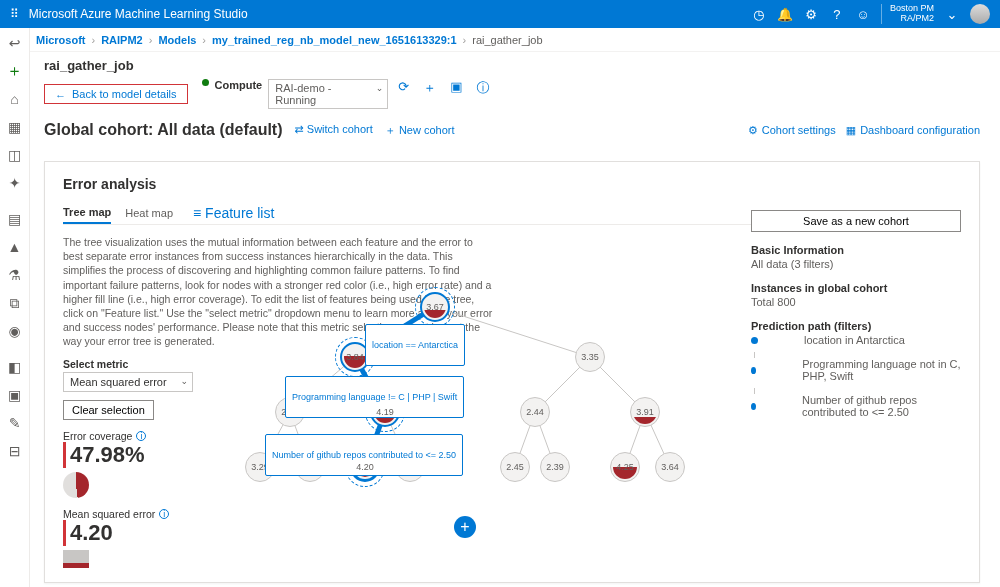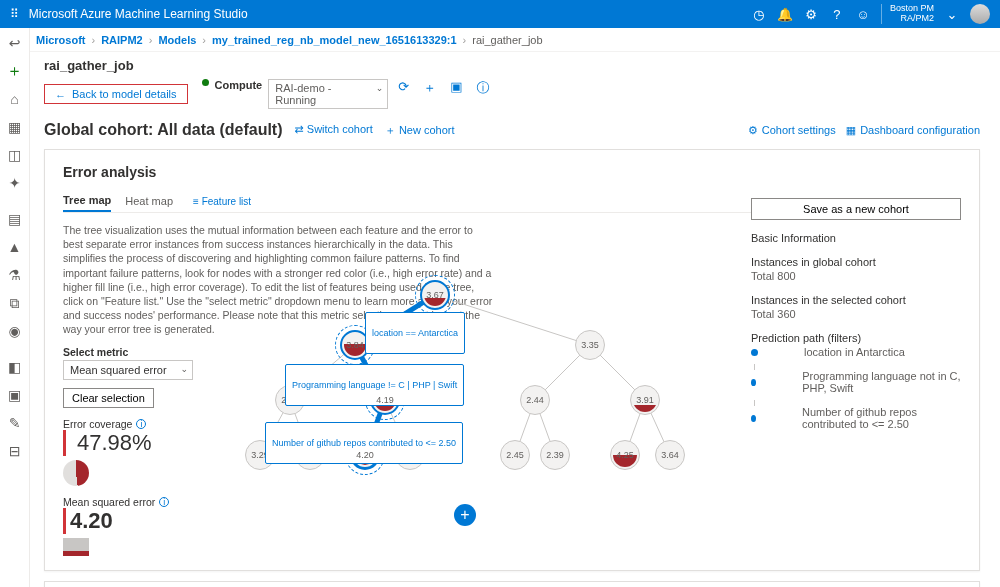--- a/index.html
+++ b/index.html
@@ -25,41 +25,41 @@
 .dot-green { width:7px;height:7px;background:#107c10;border-radius:50%; }
 .compute-select { border:1px solid #c8c6c4; padding:2px 16px 2px 6px; font-size:11px; color:#605e5c; background:#fff; cursor:pointer; position:relative; width:120px}
 .chev { position:absolute; right:4px; top:3px; color:#605e5c; font-size:9px;}
 .tbicon { color:#0078d4; font-size:13px; cursor:pointer; padding:0 4px;}
 .cohort-row { display:flex; align-items:center; justify-content:space-between; padding: 8px 14px 6px; }
 .cohort-title { font-size:16px; font-weight:700; }
 .cohort-actions { display:flex; font-size:11px; color:#0078d4; }
 .cohort-actions .act { cursor:pointer; padding:0 6px;}
 .right-actions { display:flex; gap:10px; font-size:11px; color:#0078d4;}
 .right-actions .ract { cursor:pointer; display:flex; align-items:center; gap:4px;}
-.card { margin: 4px 14px 10px; border:1px solid #e1dfdd; box-shadow:0 1px 2px rgba(0,0,0,.05); padding: 14px 18px; position:relative;}
+.card { margin: 16px 14px 10px; border:1px solid #e1dfdd; box-shadow:0 1px 2px rgba(0,0,0,.05); padding: 14px 18px; position:relative;}
 .card h3 { font-size:14px; font-weight:600; margin-bottom:10px; }
 .tabs { display:flex; gap:14px; font-size:11px; border-bottom:1px solid #edebe9; padding-bottom:0; margin-bottom:10px; align-items:center;}
 .tab { padding:4px 0; cursor:pointer; color:#605e5c; }
 .tab.active { color:#323130; font-weight:600; border-bottom:2px solid #0078d4; }
-.feature-link { color:#0078d4; cursor:pointer; font-size:10px; margin-left:6px;}
+.feature-link { color:#0078d4; cursor:pointer; font-size:14px; margin-left:6px;}
 .desc { font-size:10.5px; color:#605e5c; line-height:1.35; margin-bottom:10px; max-width:430px;}
 .side-panel { position:absolute; right:18px; top:48px; width:210px; font-size:11px; }
 .save-btn { width:100%; border:1px solid #8a8886; background:#fff; padding:4px; font-size:11px; cursor:pointer; margin-bottom:12px;}
-.side-panel .sec-title { font-weight:400; margin-bottom:2px; }
+.side-panel .sec-title { font-weight:700; margin-bottom:2px; }
 .side-panel .sec { margin-bottom:12px; }
 .side-panel .val { color:#605e5c; }
 .path-dot { display:inline-block; width:7px;height:7px;background:#0078d4;border-radius:50%;margin-right:6px;}
 .path-line { border-left:1px solid #c8c6c4; margin-left:3px; height:6px;}
 .path-item { display:flex; align-items:center; margin-bottom:6px;gap:40px;}
 .metric-label { font-size:10.5px; color:#323130; margin-bottom:2px; font-weight:600;}
 .metric-select { border:1px solid #c8c6c4; padding:3px 18px 3px 6px; font-size:11px; width:130px; cursor:pointer; position:relative;}
 .clear-btn { border:1px solid #8a8886; background:#fff; padding:3px 8px; font-size:11px; cursor:pointer; margin-top:8px;}
 .cov-block { margin-top:10px;}
 .cov-label { font-size:10.5px; display:flex; align-items:center; gap:4px;}
-.cov-val { font-size:22px; font-weight:400; border-left:3px solid #d13438; padding-left:11px;}
+.cov-val { font-size:22px; font-weight:700; border-left:3px solid #d13438; padding-left:4px;}
 .mse-val { font-size:22px; font-weight:700; border-left:3px solid #d13438; padding-left:4px;}
 .mini-pie { width:26px; height:26px; border-radius:50%; background:conic-gradient(#a4262c 0 47.98%, #e1dfdd 47.98% 100%); margin-top:4px;}
 .mini-bar { width:26px; height:18px; background:#c8c6c4; margin-top:4px; position:relative;}
 .mini-bar::after{content:'';position:absolute;left:0;bottom:0;width:100%;height:30%;background:#a4262c;}
 .info-icn{color:#0078d4;font-size:9px;border:1px solid #0078d4;border-radius:50%;width:10px;height:10px;display:inline-flex;align-items:center;justify-content:center;}
 .tree-area { position:absolute; left:180px; top:130px; width:480px; height:220px; }
 .node { position:absolute; width:30px; height:30px; border-radius:50%; border:1px solid #c8c6c4; background:#f3f2f1; display:flex; align-items:center; justify-content:center; font-size:9px; color:#605e5c; }
 .node.sel { border:2px solid #0078d4; }
 .node.hot::before { content:''; position:absolute; inset:2px; border-radius:50%; background:linear-gradient(to top, #a4262c var(--fill,30%), #f3f2f1 var(--fill,30%));}
 .node.hot span{position:relative;z-index:1;}
@@ -272,28 +272,25 @@
       <div class="node-label" style="left:60px;top:84px">Programming language != C | PHP | Swift</div>
       <div class="node-label" style="left:40px;top:142px">Number of github repos contributed to &lt;= 2.50</div>
 
       <div class="plus-btn">+</div>
     </div>
 
     <div class="side-panel">
       <button class="save-btn">Save as a new cohort</button>
       <div class="sec">
         <div class="sec-title">Basic Information</div>
+        <div class="val">All data (3 filters)</div>
       </div>
       <div class="sec">
         <div class="sec-title">Instances in global cohort</div>
         <div class="val">Total 800</div>
-      </div>
-      <div class="sec">
-        <div class="sec-title">Instances in the selected cohort</div>
-        <div class="val">Total 360</div>
       </div>
       <div class="sec">
         <div class="sec-title">Prediction path (filters)</div>
         <div class="path-item">
             <span class="path-dot"></span>
             <span class="val">location in Antarctica</span>
           </div>
         <div class="path-line"></div>
         <div class="path-item">
             <span class="path-dot"></span>

